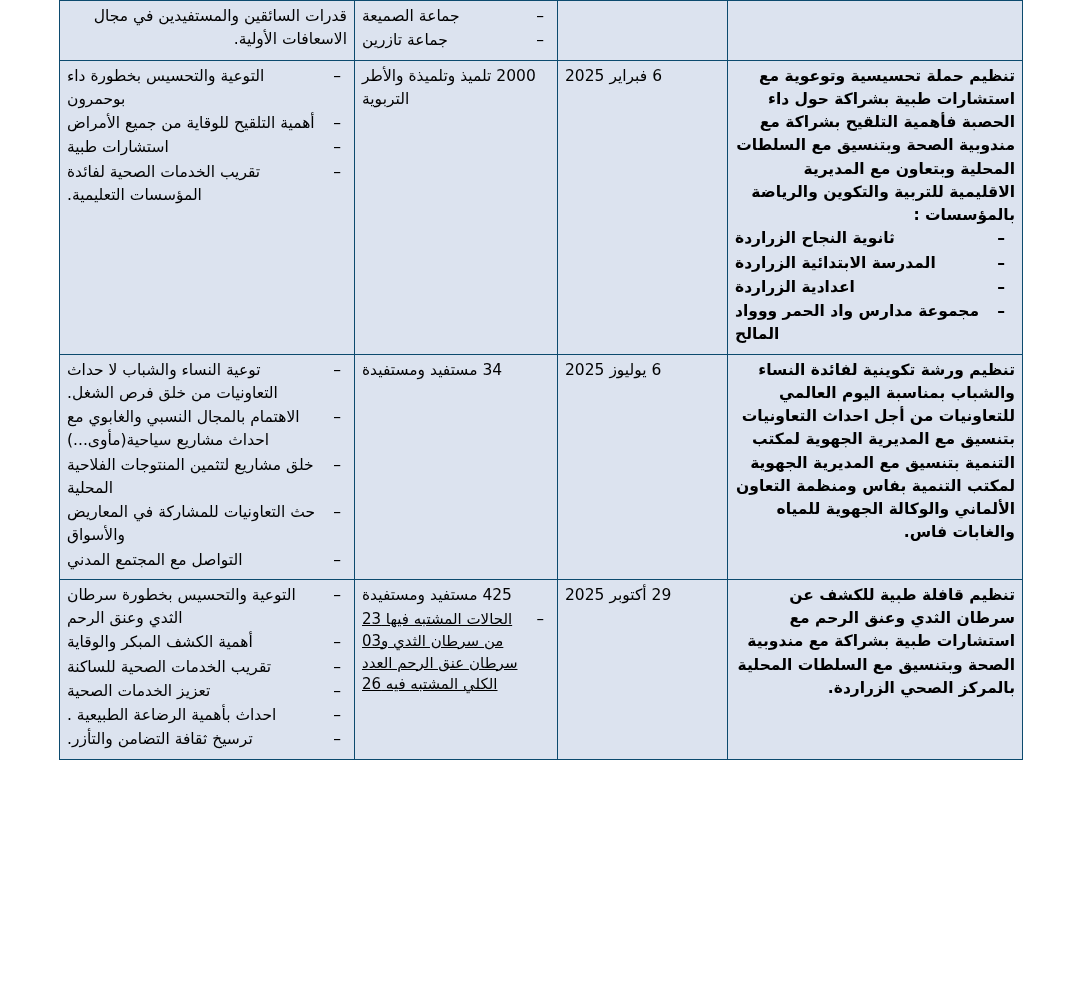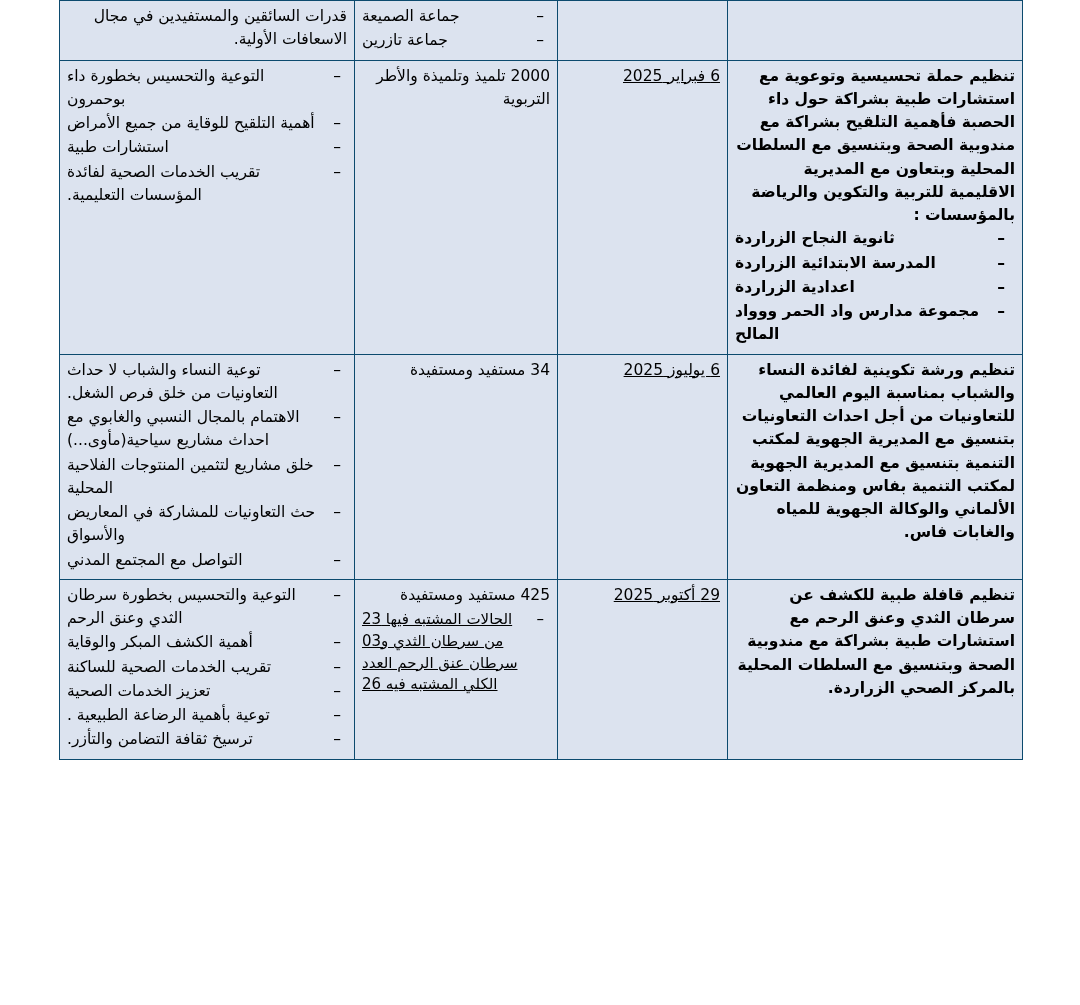--- a/index.html
+++ b/index.html
@@ -43,23 +43,22 @@
   col.c-objectif{ width: 295px; }
 
   
   td.action {
     font-weight: bold;
     text-align: right;
     font-size: 15.5px;
     line-height: 1.55;
   }
   td.date {
-    text-align: right;
+    text-align: left;
     font-weight: normal;
-    text-decoration: underline;
   }
   td.benef {
     text-align: center;
   }
   td.objectif {
     text-align: right;
   }
   ul.dashlist {
     list-style: none;
     margin: 0;
@@ -77,21 +76,21 @@
     right: 6px;
     top: 0;
   }
   td.action ul.dashlist > li {
     padding-right: 30px;
   }
   td.action ul.dashlist > li::before {
     right: 10px;
   }
   .benef-head {
-    text-align: right;
+    text-align: left;
     margin-bottom: 2px;
   }
   .benef-sub {
     text-align: center;
     font-size: 15px;
     line-height: 1.45;
     text-decoration: underline;
   }
   .scroll-edge {
     position: absolute;
@@ -192,21 +191,21 @@
           <ul class="dashlist benef-sub">
             <li>الحالات المشتبه فيها 23 من سرطان الثدي و03 سرطان عنق الرحم العدد الكلي المشتبه فيه 26</li>
           </ul>
         </td>
         <td class="objectif">
           <ul class="dashlist">
             <li>التوعية والتحسيس بخطورة سرطان الثدي وعنق الرحم</li>
             <li>أهمية الكشف المبكر والوقاية</li>
             <li>تقريب الخدمات الصحية للساكنة</li>
             <li>تعزيز الخدمات الصحية</li>
-            <li>توعية بأهمية الرضاعة الطبيعية .</li>
+            <li>احداث بأهمية الرضاعة الطبيعية .</li>
             <li>ترسيخ ثقافة التضامن والتأزر.</li>
           </ul>
         </td>
       </tr>
 
     </tbody>
   </table>
   <div class="scroll-edge"></div>
 </div>
 

